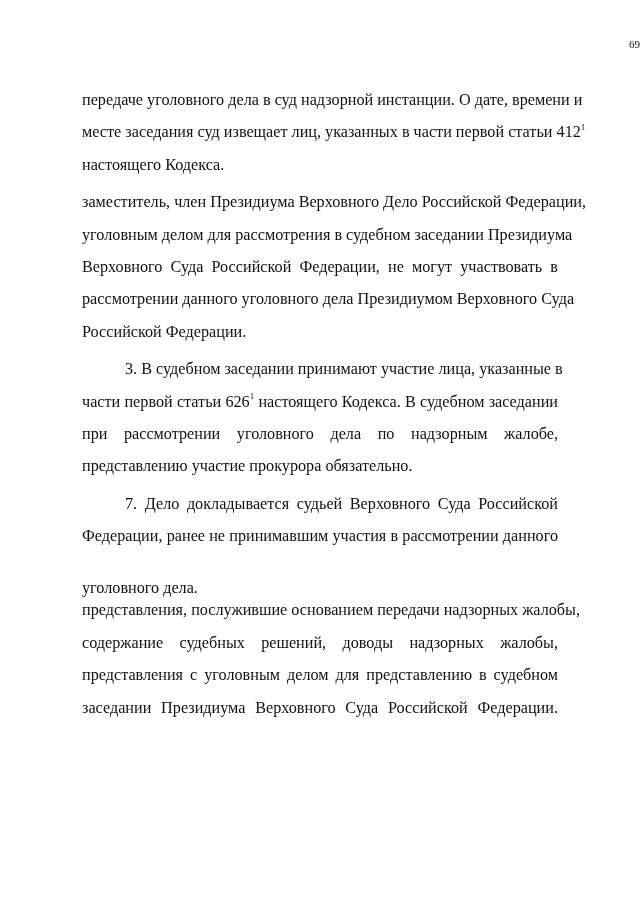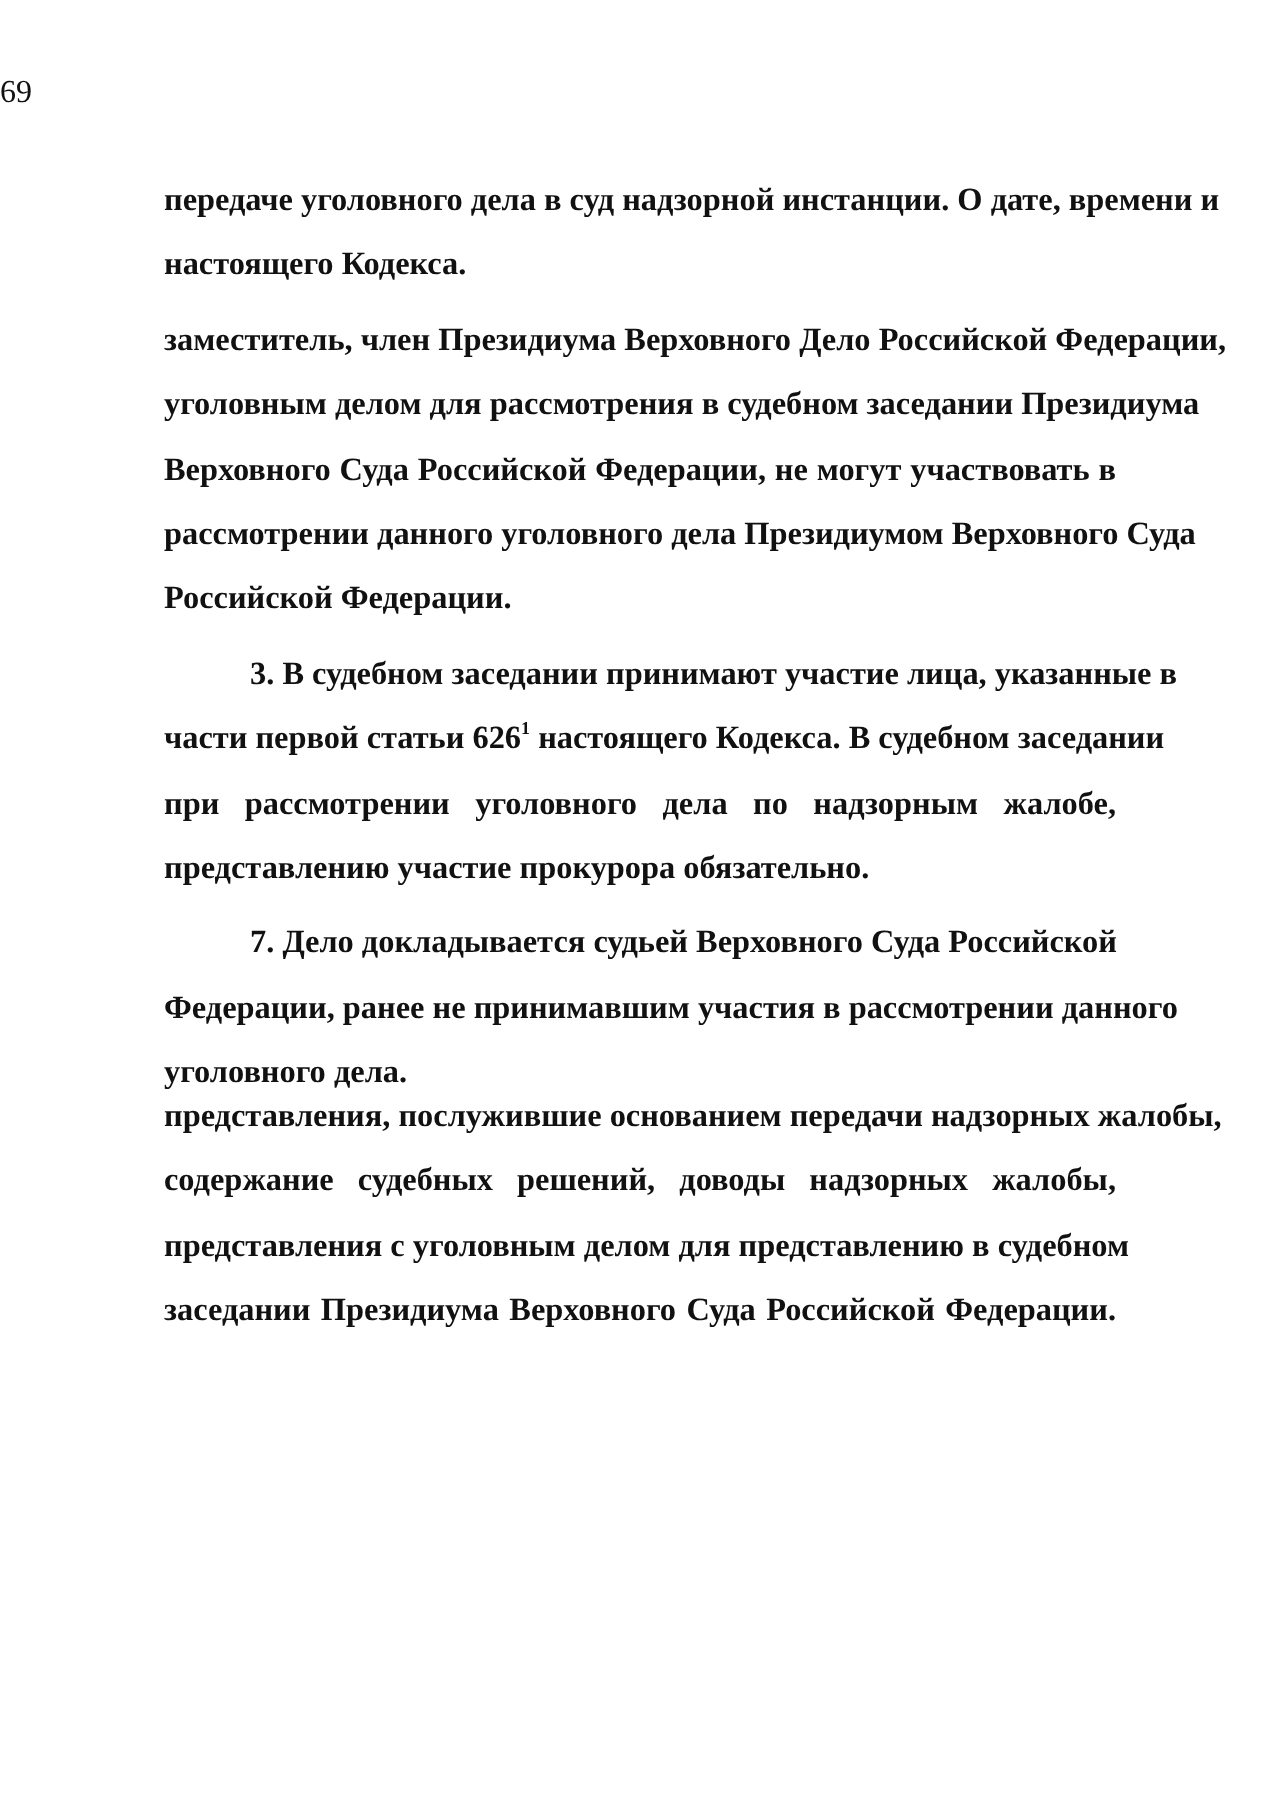--- a/index.html
+++ b/index.html
@@ -3,44 +3,45 @@
 <meta charset="utf-8">
 <style>
   html, body { margin: 0; padding: 0; background: #ffffff; }
   body {
     width: 640px; height: 905px; position: relative; overflow: hidden;
     font-family: "Liberation Serif", "DejaVu Serif", serif;
     color: #111111;
   }
   .page-number {
     position: absolute; top: 38px; left: 0; width: 640px;
-    text-align: left; font-size: 16px;
+    text-align: right; font-size: 11px;
   }
   .content {
     position: absolute; left: 82px; width: 476px; top: 84px;
     font-size: 16.2px; line-height: 32.4px;
   }
   .line {
-    display: block; height: 32.4px; white-space: nowrap; font-weight: bold;
+    display: block; height: 32.4px; white-space: nowrap;
   }
   .justify {
     text-align: justify; text-align-last: justify;
   }
   .indent { padding-left: 43px; }
   sup { font-size: 9px; line-height: 0; position: relative; top: -1px; }
 </style>
 </head>
 <body>
 
 <div class="page-number">69</div>
 
 <div class="content">
 
   <div>
     <span class="line justify">передаче уголовного дела в суд надзорной инстанции. О дате, времени и</span>
+    <span class="line justify"><span>месте заседания суд извещает лиц, указанных в части первой статьи 412</span><sup>1</sup></span>
     <span class="line">настоящего Кодекса.</span>
   </div>
 
   <div style="height:5px"></div>
 
   <div>
     <span class="line justify">заместитель, член Президиума Верховного Дело Российской Федерации,</span>
     <span class="line justify">уголовным делом для рассмотрения в судебном заседании Президиума</span>
     <span class="line justify">Верховного Суда Российской Федерации, не могут участвовать в</span>
     <span class="line justify">рассмотрении данного уголовного дела Президиумом Верховного Суда</span>
@@ -54,21 +55,21 @@
     <span class="line justify"><span>части первой статьи 626</span><sup>1</sup><span> настоящего Кодекса. В судебном заседании</span></span>
     <span class="line justify">при рассмотрении уголовного дела по надзорным жалобе,</span>
     <span class="line">представлению участие прокурора обязательно.</span>
   </div>
 
   <div style="height:5px"></div>
 
   <div>
     <span class="line justify indent">7. Дело докладывается судьей Верховного Суда Российской</span>
     <span class="line justify">Федерации, ранее не принимавшим участия в рассмотрении данного</span>
-    <span class="line" style="height:22px;">уголовного дела.</span>
+    <span class="line" style="height:22px;margin-top:20px;">уголовного дела.</span>
   </div>
 
   <div>
     <span class="line justify">представления, послужившие основанием передачи надзорных жалобы,</span>
     <span class="line justify">содержание судебных решений, доводы надзорных жалобы,</span>
     <span class="line justify">представления с уголовным делом для представлению в судебном</span>
     <span class="line justify">заседании Президиума Верховного Суда Российской Федерации.</span>
   </div>
 
 </div>

